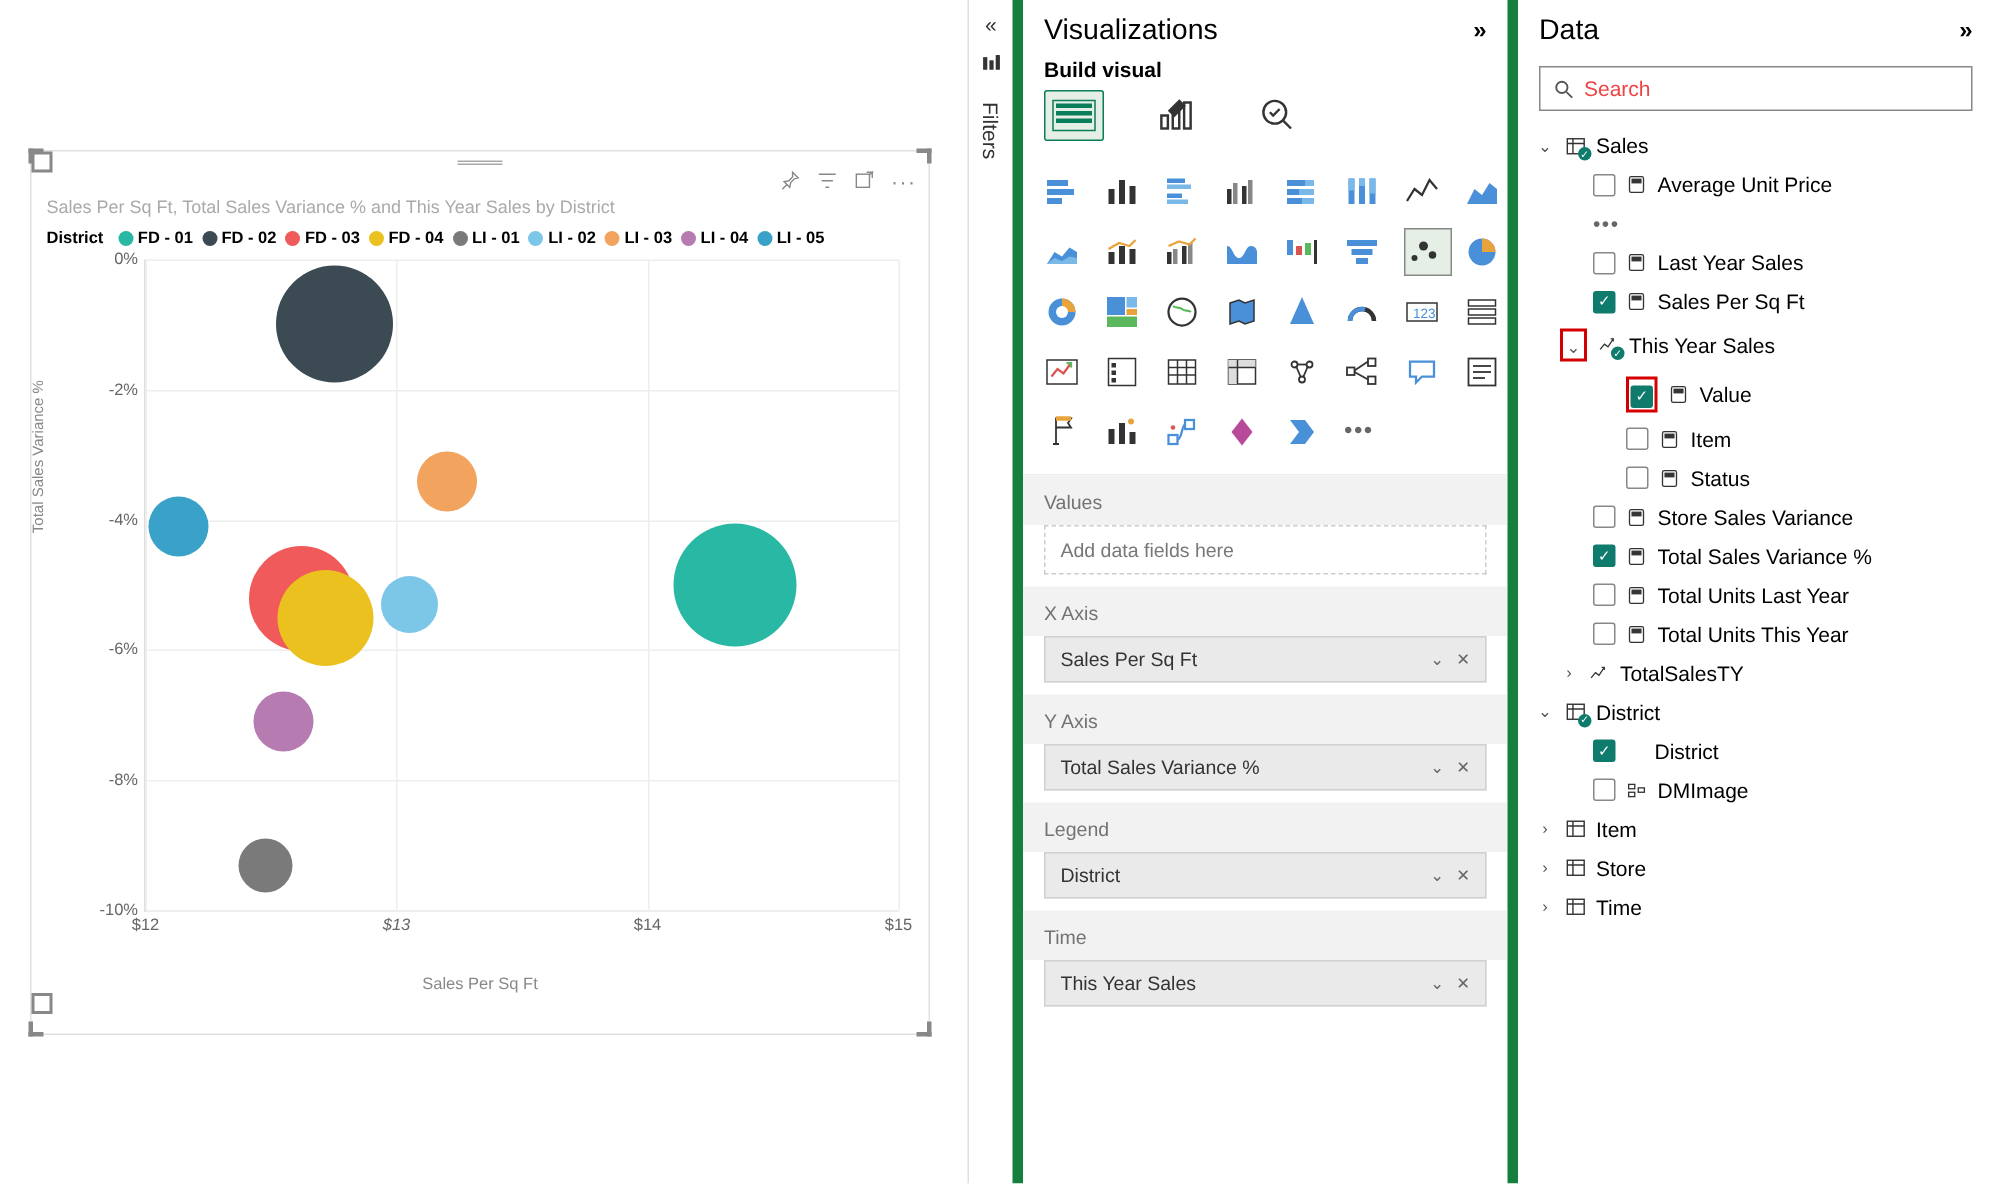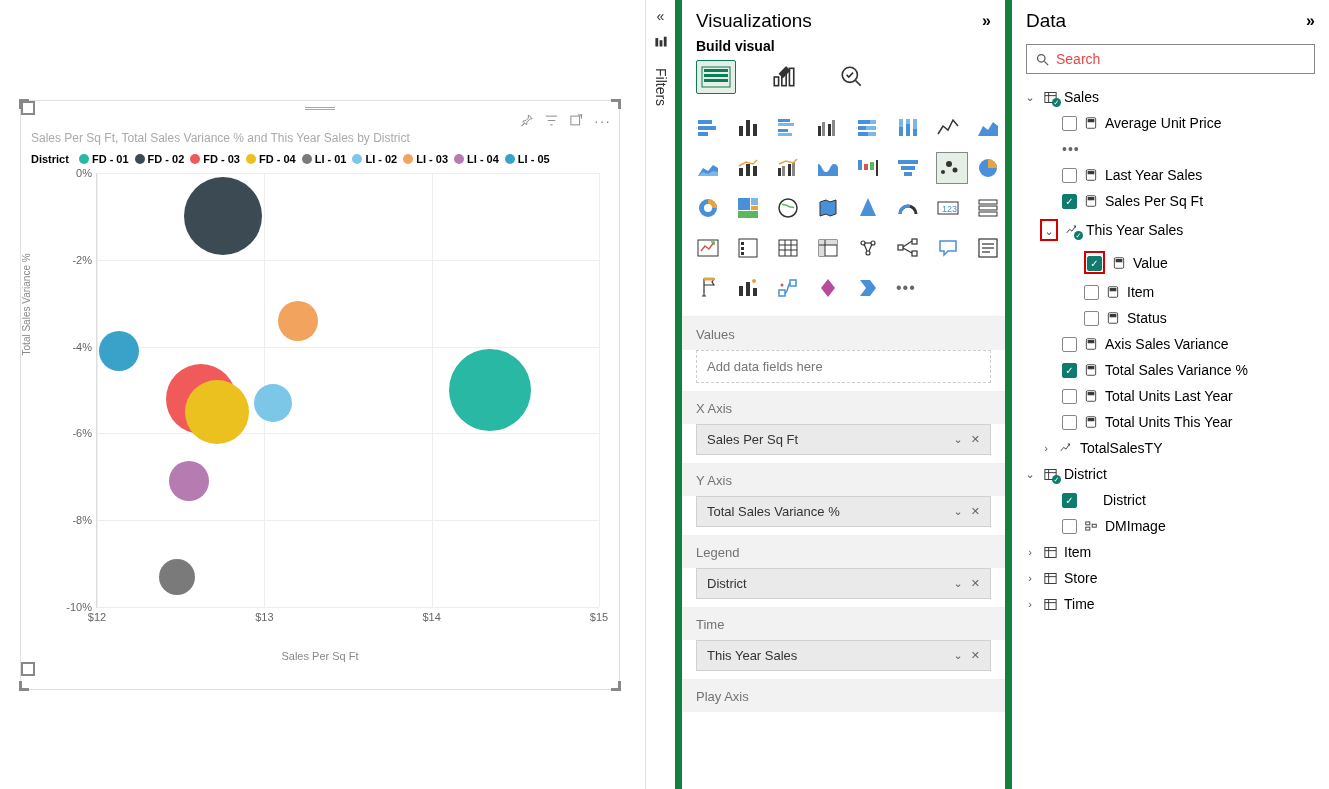--- a/index.html
+++ b/index.html
@@ -166,21 +166,21 @@
           <div class="ytick" style="top: 40%;">-4%</div>
           <div class="gridline-h" style="top: 60%;"></div>
           <div class="ytick" style="top: 60%;">-6%</div>
           <div class="gridline-h" style="top: 80%;"></div>
           <div class="ytick" style="top: 80%;">-8%</div>
           <div class="gridline-h" style="top: 100%;"></div>
           <div class="ytick" style="top: 100%;">-10%</div>
           <div class="gridline-v" style="left: 0%;"></div>
           <div class="xtick" style="left: 0%;">$12</div>
           <div class="gridline-v" style="left: 33.3333%;"></div>
-          <div class="xtick" style="left: 33.3333%;">$13</div>
+          <div class="xtick" style="left: 33.3333%; font-style: italic;">$13</div>
           <div class="gridline-v" style="left: 66.6667%;"></div>
           <div class="xtick" style="left: 66.6667%;">$14</div>
           <div class="gridline-v" style="left: 100%;"></div>
           <div class="xtick" style="left: 100%;">$15</div>
           <div class="bubble" style="left: 78.3333%; top: 50%; width: 82px; height: 82px; background: rgb(40, 184, 163);"></div>
           <div class="bubble" style="left: 25%; top: 10%; width: 78px; height: 78px; background: rgb(60, 74, 83);"></div>
           <div class="bubble" style="left: 20.6667%; top: 52%; width: 70px; height: 70px; background: rgb(240, 90, 90);"></div>
           <div class="bubble" style="left: 24%; top: 55%; width: 64px; height: 64px; background: rgb(234, 193, 31);"></div>
           <div class="bubble" style="left: 16%; top: 93%; width: 36px; height: 36px; background: rgb(122, 122, 122);"></div>
           <div class="bubble" style="left: 35%; top: 53%; width: 38px; height: 38px; background: rgb(124, 198, 232);"></div>
@@ -549,23 +549,20 @@
     <div class="well">
       <div class="well-label">Time</div>
       <div class="well-chip">
         <span>This Year Sales</span>
         <span class="chip-actions">
             <span>⌄</span>
             <span>✕</span>
           </span>
       </div>
     </div>
-    <div class="well">
-      <div class="well-label">Play Axis</div>
-    </div>
   </div>
 </div>
 
 <div class="pane data-pane">
   <div class="pane-header">
     <span class="pane-title">Data</span>
     <span class="pane-chev">»</span>
   </div>
   <div class="search-box">
     <span>
@@ -663,21 +660,21 @@
       <span>Status</span>
     </div>
     <div class="tree-row tree-indent-2">
       <span class="chk"></span>
       <span class="fld-icon">
           <svg width="14" height="14" viewBox="0 0 24 24" fill="none" stroke="#333" stroke-width="1.5">
             <rect x="4" y="3" width="16" height="18" rx="2"></rect>
             <rect x="7" y="6" width="10" height="4" fill="#333"></rect>
           </svg>
         </span>
-      <span>Axis Sales Variance</span>
+      <span>Store Sales Variance</span>
     </div>
     <div class="tree-row tree-indent-2">
       <span class="chk checked">✓</span>
       <span class="fld-icon">
           <svg width="14" height="14" viewBox="0 0 24 24" fill="none" stroke="#333" stroke-width="1.5">
             <rect x="4" y="3" width="16" height="18" rx="2"></rect>
             <rect x="7" y="6" width="10" height="4" fill="#333"></rect>
           </svg>
         </span>
       <span>Total Sales Variance %</span>

